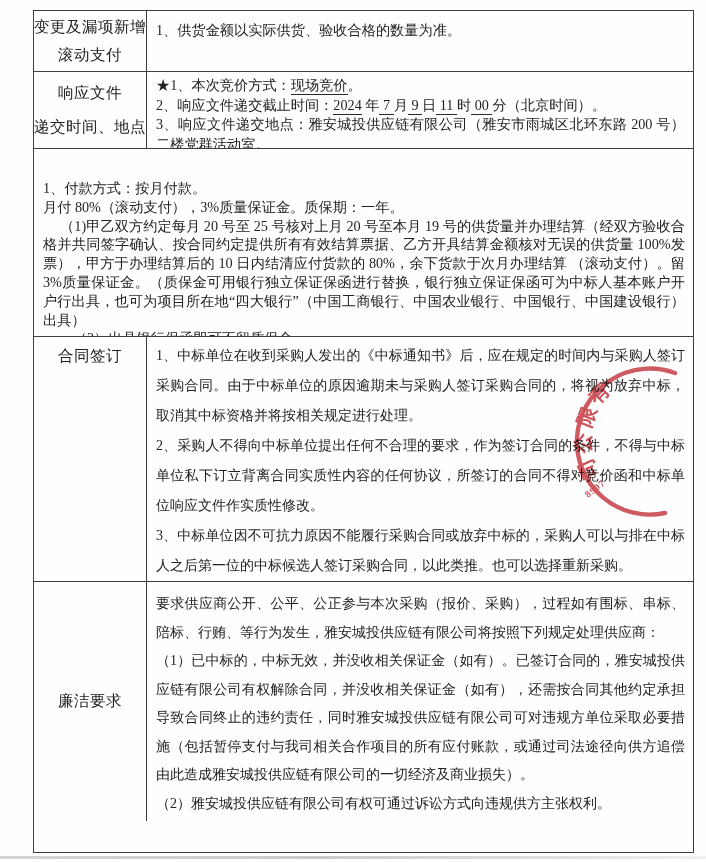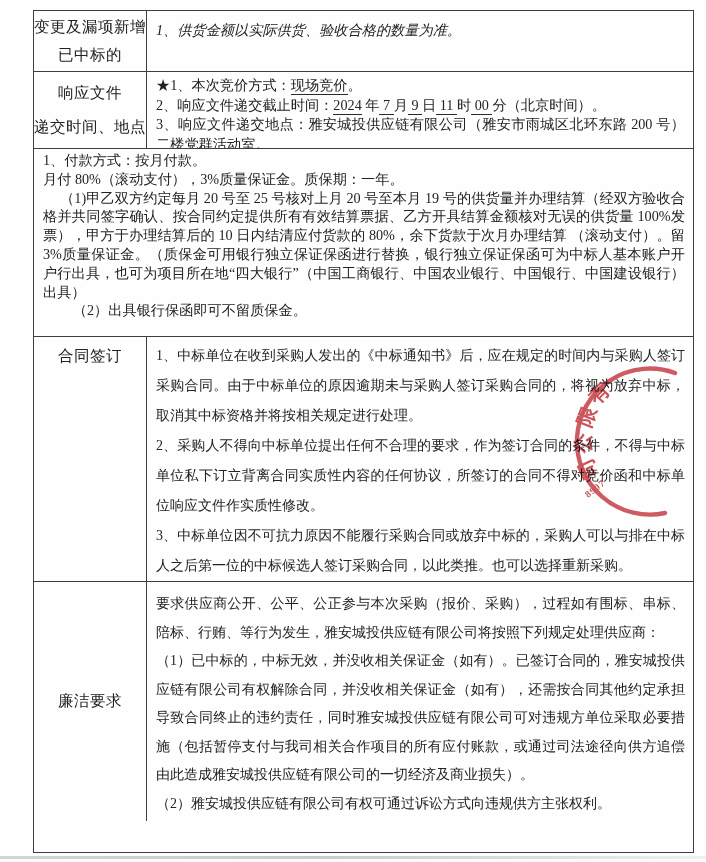--- a/index.html
+++ b/index.html
@@ -30,25 +30,25 @@
   .ccell{
     flex:1; box-sizing:border-box; padding:0 8px 0 9px;
     font-size:14.2px; overflow:hidden;
   }
   .ccell p{ margin:0; text-align:justify; }
   .seg{ white-space:pre-wrap; }
   .seg.u{ border-bottom:1px solid #2a2a2a; padding-bottom:1px; }
 
   
   .r0 .hcell{ line-height:28px; }
-  .r0 .ccell{ line-height:24px; padding-top:7px;font-style:italic; }
+  .r0 .ccell{ line-height:24px; padding-top:7px; }
   .r1 .hcell{ line-height:34px; }
   .r1 .ccell{ line-height:19.5px; padding-top:4px; }
   .r2 .hcell{ justify-content:flex-start; padding-top:33px; }
-  .r2 .ccell{ line-height:18.8px; padding-top:2px; }
+  .r2 .ccell{ line-height:18.8px; padding-top:2px;margin-top:28px; }
   .r3 .ccell{ line-height:19px;   padding-top:5px; }
   .r4 .hcell{ justify-content:flex-start; padding-top:9px; }
   .r4 .ccell{ line-height:30px;   padding-top:4px; font-size:14px; }
   .r5 .ccell{ line-height:28.5px; padding-top:8px; font-size:14px; }
 
   .stamp-svg{
     position:absolute; left:540px; top:352px; width:166px; height:212px;
     mix-blend-mode:multiply; opacity:.92; pointer-events:none;
   }
   .stamp-svg text{ font-family:"Liberation Serif","DejaVu Serif",serif; font-weight:bold; }
@@ -59,21 +59,21 @@
     opacity:.75;
   }
 </style>
 </head>
 <body>
 
 <div class="doc-table">
     <div class="row r0" style="height: 60px; flex: 0 0 auto;">
       <div class="hcell">
         <span class="hline">变更及漏项新增</span>
-        <span class="hline">已中标的</span>
+        <span class="hline">滚动支付</span>
       </div>
       <div class="ccell">
         <p><span class="seg">1、供货金额以实际供货、验收合格的数量为准。</span></p>
       </div>
     </div>
     <div class="row r1" style="height: 77px; flex: 0 0 auto;">
       <div class="hcell">
         <span class="hline">响应文件</span>
         <span class="hline">递交时间、地点</span>
       </div>

